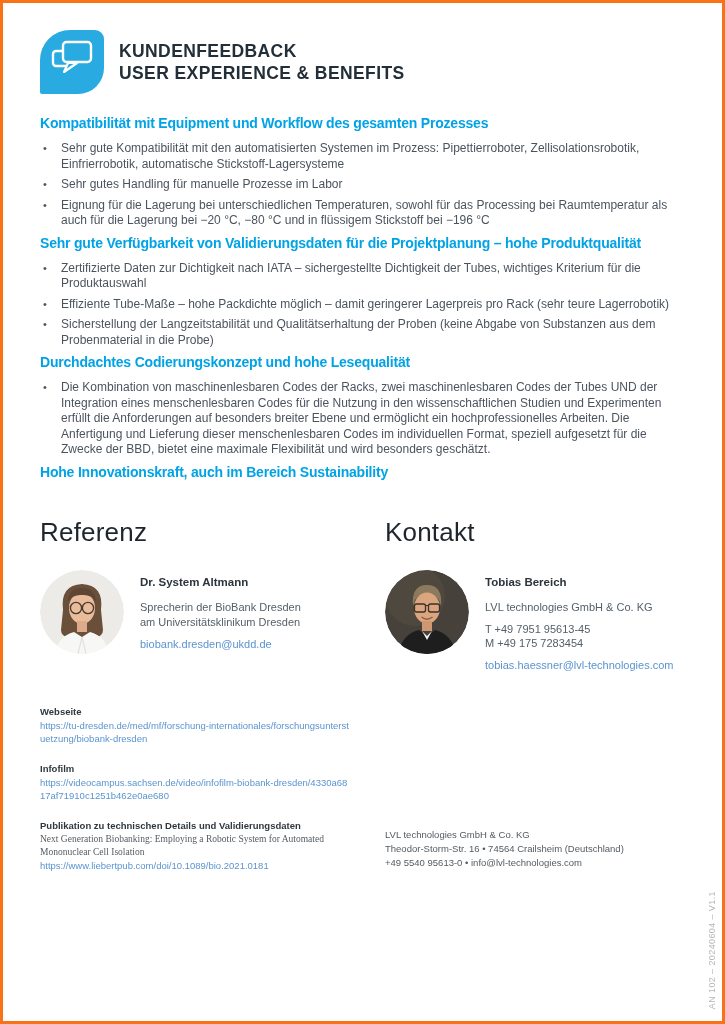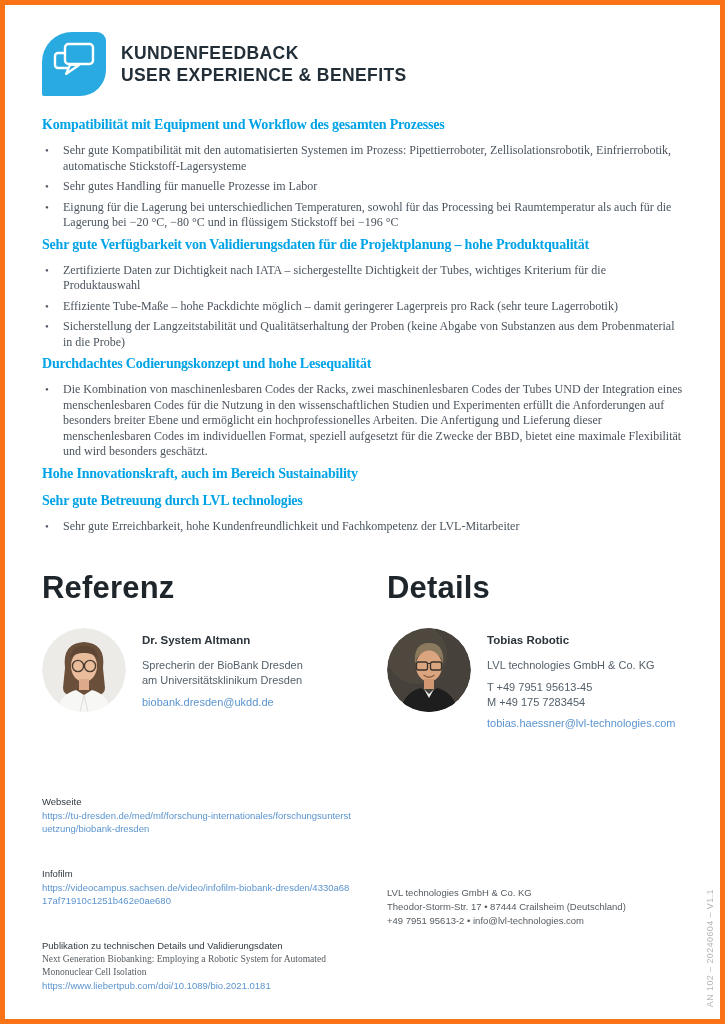--- a/index.html
+++ b/index.html
@@ -1,41 +1,41 @@
 <!DOCTYPE html>
 <html><head>
 <meta charset="utf-8">
 <style>
   html,body { margin:0; padding:0; background:#f2f2f2; }
   .page {
     position:relative;
     width:725px; height:1024px;
     margin:0 auto;
     background:#ffffff;
-    border:5px solid #f97316;
+    border:3px solid #f97316;
     box-sizing:border-box;
     font-family:"Liberation Sans", sans-serif;
     color:#4b545e;
     overflow:hidden;
   }
   .content { padding:27px 37px 0 37px; }
 
   
   .header { display:flex; align-items:center; gap:15px; }
   .logo-badge {
     width:64px; height:64px; flex:none;
     background:#29abe2;
     border-radius:30px 9px 26px 2px;
     display:flex; align-items:center; justify-content:center;
   }
   .title-block { font-weight:bold; font-size:17.5px; line-height:22px;
     color:#232f38; letter-spacing:0.4px; }
 
   
-  .topics { margin-top:20px;font-family:Liberation Serif, serif; }
+  .topics { margin-top:20px; }
   .topic { }
   .topic:first-child { margin-top:0; }
   .topic-heading {
     margin:0 0 9px 0;
     font-size:14px; font-weight:bold; letter-spacing:-0.2px;
     color:#00a3e6; line-height:18px;
   }
   ul.bullets { margin:0; padding:0; list-style:none; }
   ul.bullets li {
     position:relative; padding-left:21px; margin-bottom:5px;
@@ -45,42 +45,42 @@
   ul.bullets li::before {
     content:"•"; position:absolute; left:3px; top:0;
     color:#4b545e; font-size:11px;
   }
 
   
   .people-row { display:flex; margin-top:36px; }
   .people-col-left { width:345px; flex:none; }
   .people-col-right { flex:1; }
   .big-heading {
-    margin:0 0 22px 0; font-size:31px; font-weight:bold;
+    margin:0 0 22px 0; font-size:26px; font-weight:normal;
     color:#1e262c; letter-spacing:0.2px;
   }
   .person-card { display:flex; gap:16px; }
   .avatar {
     width:84px; height:84px; flex:none;
     border-radius:50%; overflow:hidden;
   }
   .avatar svg { display:block; }
   .person-info { padding-top:5px; font-size:11px; line-height:15px; color:#55606a; }
   .person-name { font-weight:bold; font-size:11.5px; color:#2b343c; margin-bottom:10px; }
   .person-role { margin-bottom:7px; }
   .phone-line { line-height:14.5px; }
   .phones { margin-bottom:7px; }
   .link { color:#5b94cf; text-decoration:none; cursor:pointer; }
 
   
   .footer-row { display:flex; margin-top:32px; }
   .footer-left { width:345px; flex:none; font-size:9.5px; line-height:13px; }
   .footer-right { flex:1; font-size:9.5px; line-height:14px; color:#555b60; padding-top:123px; }
   .link-block { margin-bottom:17px; }
-  .block-label { font-weight:normal; color:#30383f; margin-bottom:1px;margin-top:32px; }
+  .block-label { font-weight:bold; color:#30383f; margin-bottom:1px; }
   .block-link { display:block; max-width:312px; word-break:break-all; }
   .pub-title { max-width:312px; color:#555b60;font-family:Liberation Serif, serif; }
 
   
   .side-note {
     position:absolute; right:5px; bottom:12px;
     writing-mode:vertical-rl; transform:rotate(180deg);
     font-size:9px; color:#b3b6b8; letter-spacing:0.4px;
   }
 </style>
@@ -128,26 +128,20 @@
         <h3 class="topic-heading">Durchdachtes Codierungskonzept und hohe Lesequalität</h3>
         <ul class="bullets">
           <li>Die Kombination von maschinenlesbaren Codes der Racks, zwei maschinenlesbaren Codes der Tubes UND der Integration eines menschenlesbaren Codes für die Nutzung in den wissenschaftlichen Studien und Experimenten erfüllt die Anforderungen auf besonders breiter Ebene und ermöglicht ein hochprofessionelles Arbeiten. Die Anfertigung und Lieferung dieser menschenlesbaren Codes im individuellen Format, speziell aufgesetzt für die Zwecke der BBD, bietet eine maximale Flexibilität und wird besonders geschätzt.</li>
         </ul>
       </section>
 
       <section class="topic">
         <h3 class="topic-heading">Hohe Innovationskraft, auch im Bereich Sustainability</h3>
       </section>
 
-      <section class="topic">
-        <h3 class="topic-heading">Sehr gute Betreuung durch LVL technologies</h3>
-        <ul class="bullets">
-          <li>Sehr gute Erreichbarkeit, hohe Kundenfreundlichkeit und Fachkompetenz der LVL-Mitarbeiter</li>
-        </ul>
-      </section>
 
     </div>
 
     <div class="people-row">
 
       <section class="people-col-left">
         <h2 class="big-heading">Referenz</h2>
         <div class="person-card">
           <div class="avatar">
             <svg width="84" height="84" viewBox="0 0 84 84">
@@ -168,39 +162,39 @@
             <div class="person-role">
               <div>Sprecherin der BioBank Dresden</div>
               <div>am Universitätsklinikum Dresden</div>
             </div>
             <a class="link">biobank.dresden@ukdd.de</a>
           </div>
         </div>
       </section>
 
       <section class="people-col-right">
-        <h2 class="big-heading">Details</h2>
+        <h2 class="big-heading">Kontakt</h2>
         <div class="person-card">
           <div class="avatar">
             <svg width="84" height="84" viewBox="0 0 84 84">
               <circle cx="42" cy="42" r="42" fill="#46413a"></circle>
               <circle cx="30" cy="26" r="30" fill="#514b42" opacity="0.7"></circle>
               <path d="M28 36 Q26 15 42 15 Q58 15 56 36 L54 30 Q49 23 42 24 Q35 23 30 30 Z" fill="#8c7a5e"></path>
               <ellipse cx="42" cy="38" rx="13" ry="15.5" fill="#dba57f"></ellipse>
               <rect x="29.5" y="34" width="11" height="8" rx="2" fill="none" stroke="#39322b" stroke-width="1.3"></rect>
               <rect x="43.5" y="34" width="11" height="8" rx="2" fill="none" stroke="#39322b" stroke-width="1.3"></rect>
               <line x1="40.5" y1="35.5" x2="43.5" y2="35.5" stroke="#39322b" stroke-width="1.2"></line>
               <path d="M36.5 47 Q42 51.5 47.5 47" stroke="#8a5f43" stroke-width="1.4" fill="none"></path>
               <rect x="37" y="51" width="10" height="10" fill="#cf9873"></rect>
               <path d="M13 84 Q17 64 34 60 L42 66 L50 60 Q67 64 71 84 Z" fill="#1f1e1e"></path>
               <path d="M37 61 L42 70 L47 61 L42 66 Z" fill="#f2f2f2"></path>
             </svg>
           </div>
           <div class="person-info">
-            <div class="person-name">Tobias Robotic</div>
+            <div class="person-name">Tobias Bereich</div>
             <div class="person-role">LVL technologies GmbH &amp; Co. KG</div>
             <div class="phones">
               <div class="phone-line">T +49 7951 95613-45</div>
               <div class="phone-line">M +49 175 7283454</div>
             </div>
             <a class="link">tobias.haessner@lvl-technologies.com</a>
           </div>
         </div>
       </section>
 
@@ -219,21 +213,21 @@
         </div>
         <div class="link-block">
           <div class="block-label">Publikation zu technischen Details und Validierungsdaten</div>
           <div class="pub-title">Next Generation Biobanking: Employing a Robotic System for Automated Mononuclear Cell Isolation</div>
           <a class="link block-link">https://www.liebertpub.com/doi/10.1089/bio.2021.0181</a>
         </div>
       </div>
 
       <div class="footer-right">
         <div>LVL technologies GmbH &amp; Co. KG</div>
-        <div>Theodor-Storm-Str. 17 • 87444 Crailsheim (Deutschland)</div>
-        <div>+49 7951 95613-2 • info@lvl-technologies.com</div>
+        <div>Theodor-Storm-Str. 16 • 74564 Crailsheim (Deutschland)</div>
+        <div>+49 5540 95613-0 • info@lvl-technologies.com</div>
       </div>
 
     </div>
   </div>
 
   <div class="side-note">AN 102 – 20240604 – V1.1</div>
 </div>
 
 </body></html>

